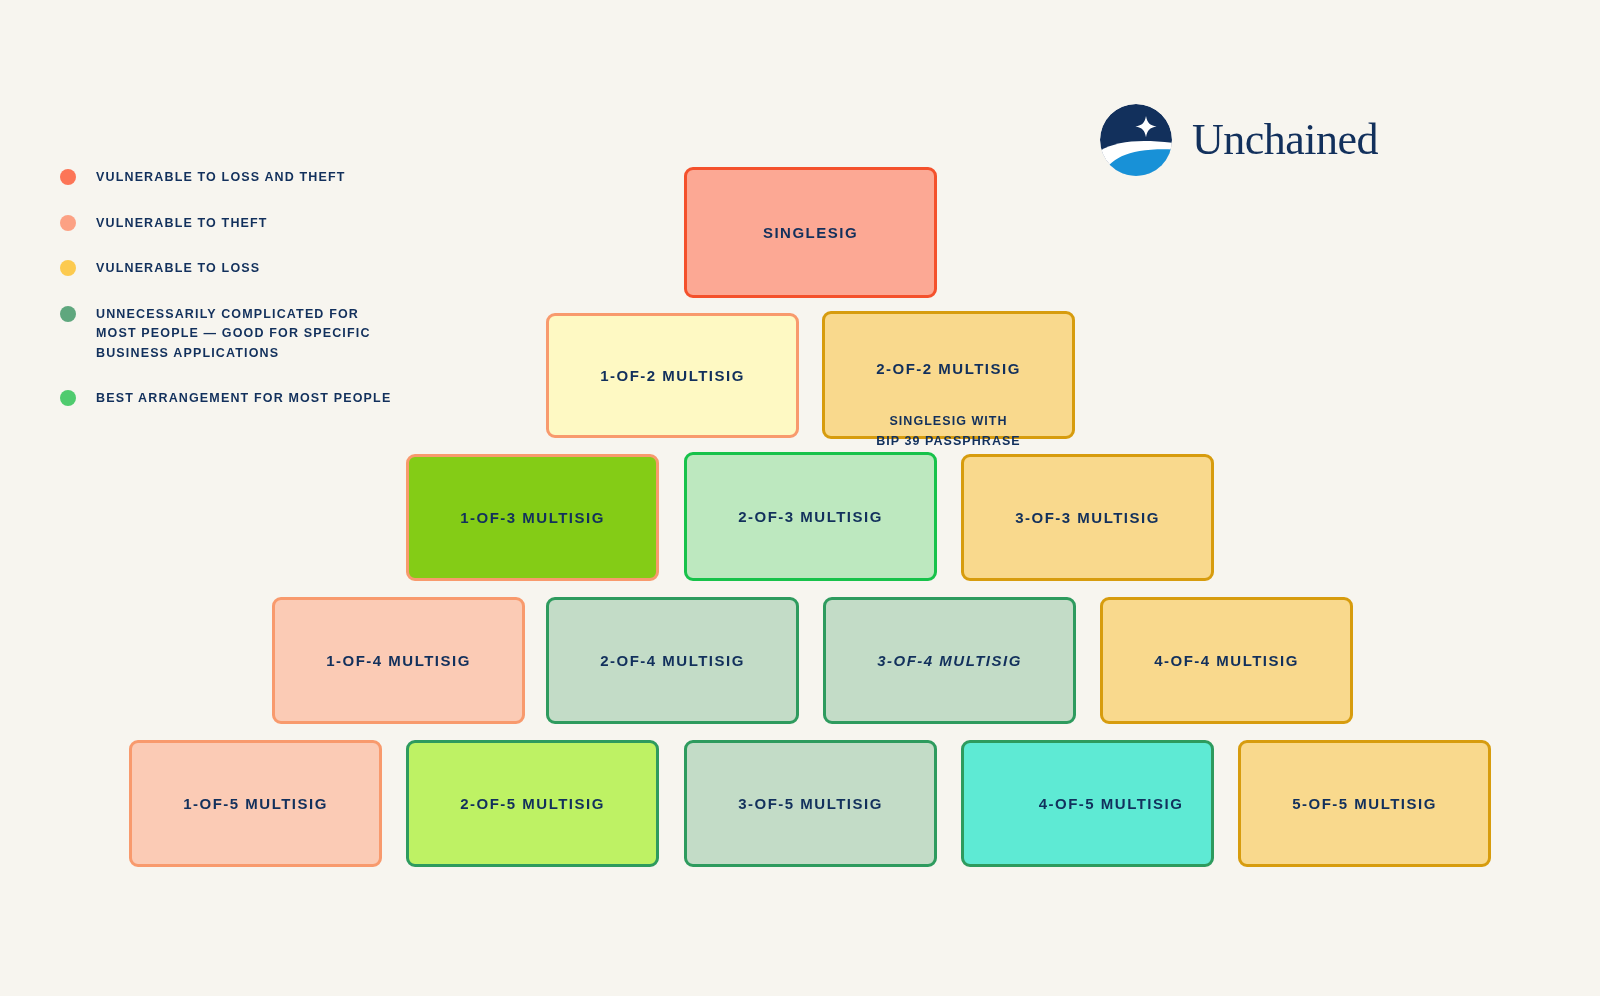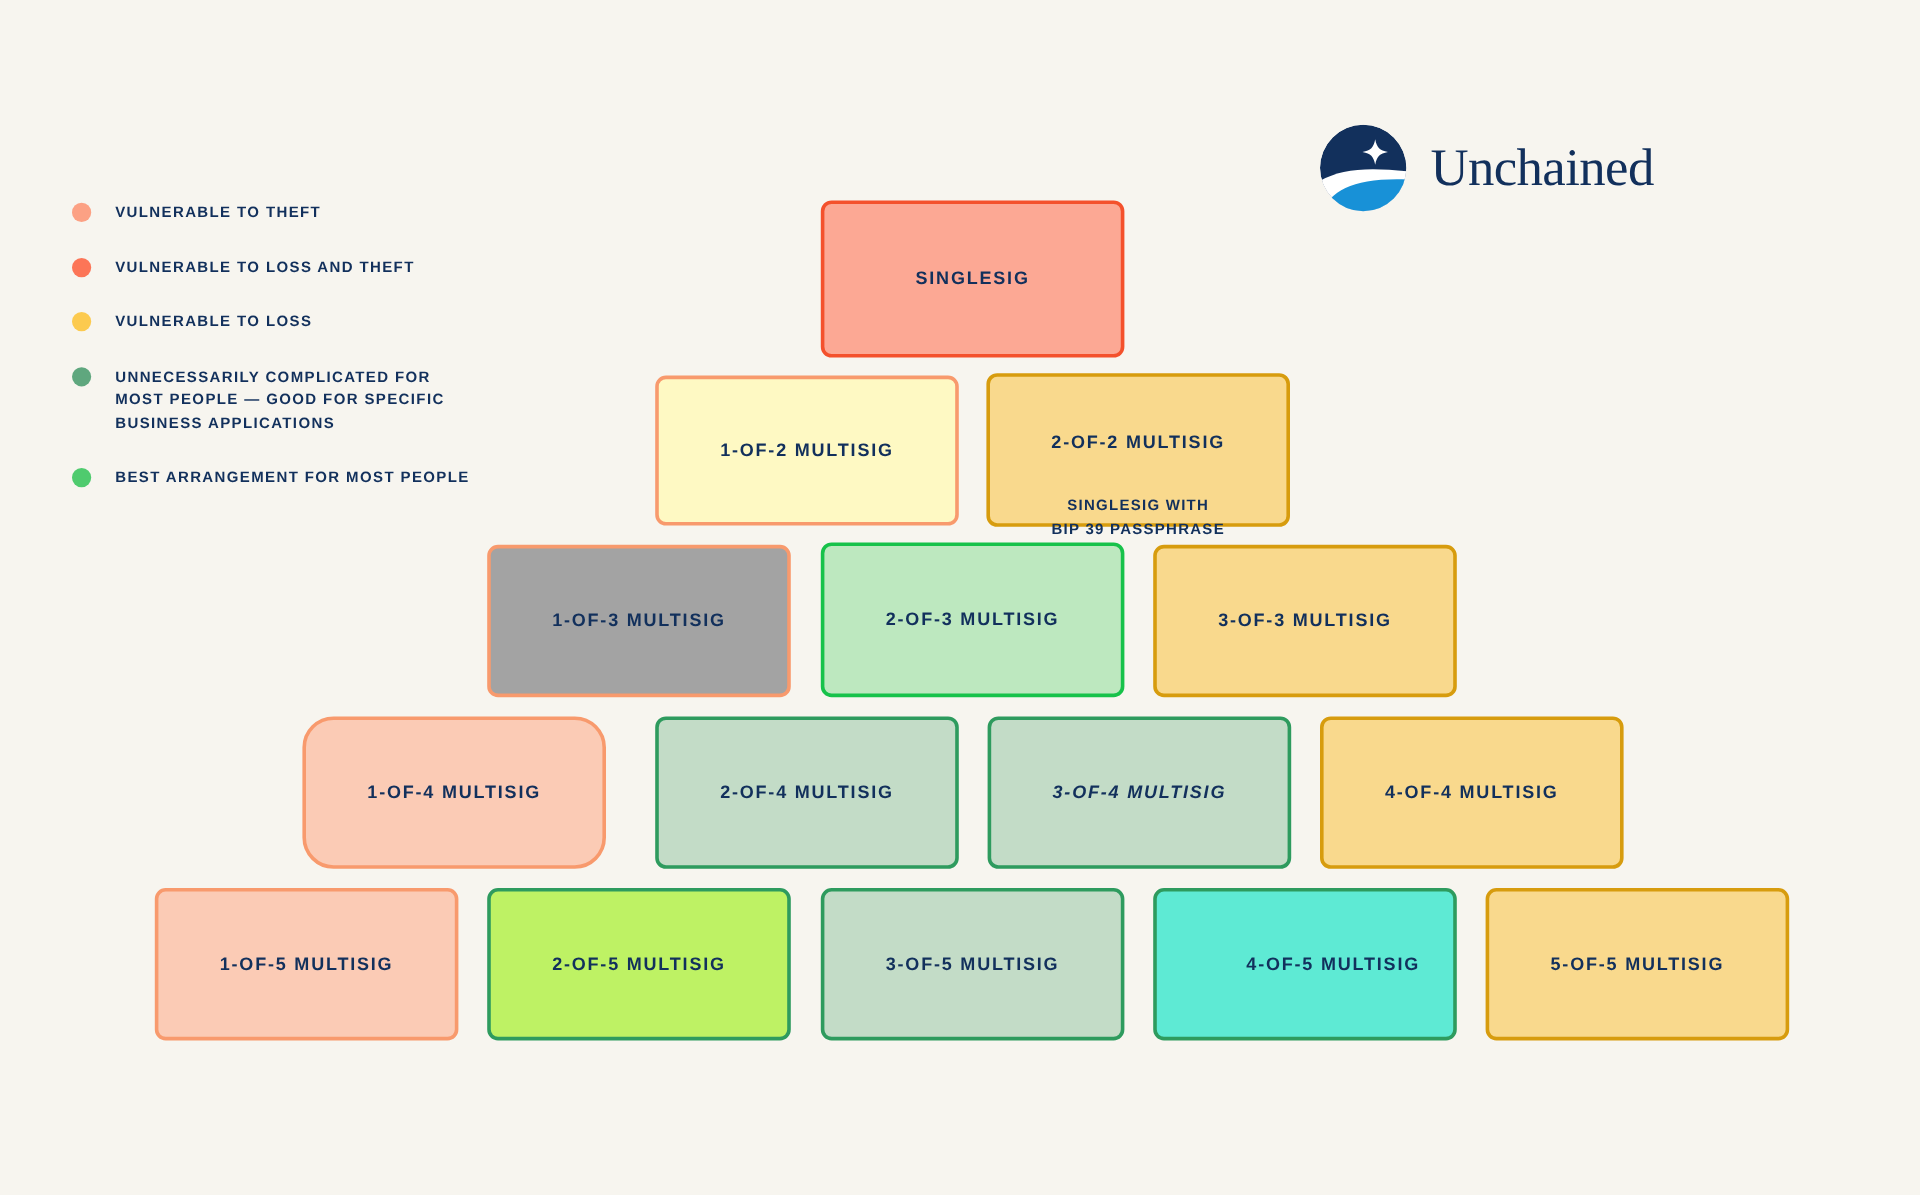--- a/index.html
+++ b/index.html
@@ -126,26 +126,26 @@
     text-align: center;
   }
 </style>
 </head>
 <body style="background: rgb(247, 245, 239);">
 
 <div id="canvas">
 
   <div id="legend">
       <div class="legend-row">
+        <span class="legend-dot" style="background: rgb(252, 117, 87);"></span>
+        <span class="legend-label">VULNERABLE TO LOSS AND THEFT</span>
+      </div>
+      <div class="legend-row">
         <span class="legend-dot" style="background: rgb(252, 161, 132);"></span>
         <span class="legend-label">VULNERABLE TO THEFT</span>
-      </div>
-      <div class="legend-row">
-        <span class="legend-dot" style="background: rgb(252, 117, 87);"></span>
-        <span class="legend-label">VULNERABLE TO LOSS AND THEFT</span>
       </div>
       <div class="legend-row">
         <span class="legend-dot" style="background: rgb(252, 202, 79);"></span>
         <span class="legend-label">VULNERABLE TO LOSS</span>
       </div>
       <div class="legend-row">
         <span class="legend-dot" style="background: rgb(95, 167, 126);"></span>
         <span class="legend-label">UNNECESSARILY COMPLICATED FOR MOST PEOPLE — GOOD FOR SPECIFIC BUSINESS APPLICATIONS</span>
       </div>
       <div class="legend-row">
@@ -185,30 +185,30 @@
         <div class="node-label">1-OF-2 MULTISIG</div>
       </div>
       <div class="node has-sub" style="left: 822px; top: 311px; width: 253px; height: 128px; background: rgb(249, 217, 141); border-color: rgb(215, 156, 14);">
         <div class="node-label">2-OF-2 MULTISIG</div>
         <div class="node-divider"></div>
         <div class="node-sub">
           <div>SINGLESIG WITH</div>
           <div>BIP 39 PASSPHRASE</div>
         </div>
       </div>
-      <div class="node" style="left: 406px; top: 454px; width: 253px; height: 127px; background: #a3a3a3; border-color: rgb(248, 154, 109);">
+      <div class="node" style="left: 406px; top: 454px; width: 253px; height: 127px; background: #84cc16; border-color: rgb(248, 154, 109);">
         <div class="node-label">1-OF-3 MULTISIG</div>
       </div>
       <div class="node" style="left: 684px; top: 452px; width: 253px; height: 129px; background: rgb(189, 232, 191); border-color: rgb(23, 194, 74);">
         <div class="node-label">2-OF-3 MULTISIG</div>
       </div>
       <div class="node" style="left: 961px; top: 454px; width: 253px; height: 127px; background: rgb(249, 217, 141); border-color: rgb(215, 156, 14);">
         <div class="node-label">3-OF-3 MULTISIG</div>
       </div>
-      <div class="node" style="left: 252px; top: 597px; width: 253px; height: 127px; background: rgb(251, 203, 181); border-color: rgb(248, 154, 109); border-radius: 26px;">
+      <div class="node" style="left: 272px; top: 597px; width: 253px; height: 127px; background: rgb(251, 203, 181); border-color: rgb(248, 154, 109);">
         <div class="node-label">1-OF-4 MULTISIG</div>
       </div>
       <div class="node" style="left: 546px; top: 597px; width: 253px; height: 127px; background: rgb(195, 220, 199); border-color: rgb(46, 155, 94);">
         <div class="node-label">2-OF-4 MULTISIG</div>
       </div>
       <div class="node" style="left: 823px; top: 597px; width: 253px; height: 127px; background: rgb(195, 220, 199); border-color: rgb(46, 155, 94); font-style: italic;">
         <div class="node-label">3-OF-4 MULTISIG</div>
       </div>
       <div class="node" style="left: 1100px; top: 597px; width: 253px; height: 127px; background: rgb(249, 217, 141); border-color: rgb(215, 156, 14);">
         <div class="node-label">4-OF-4 MULTISIG</div>

